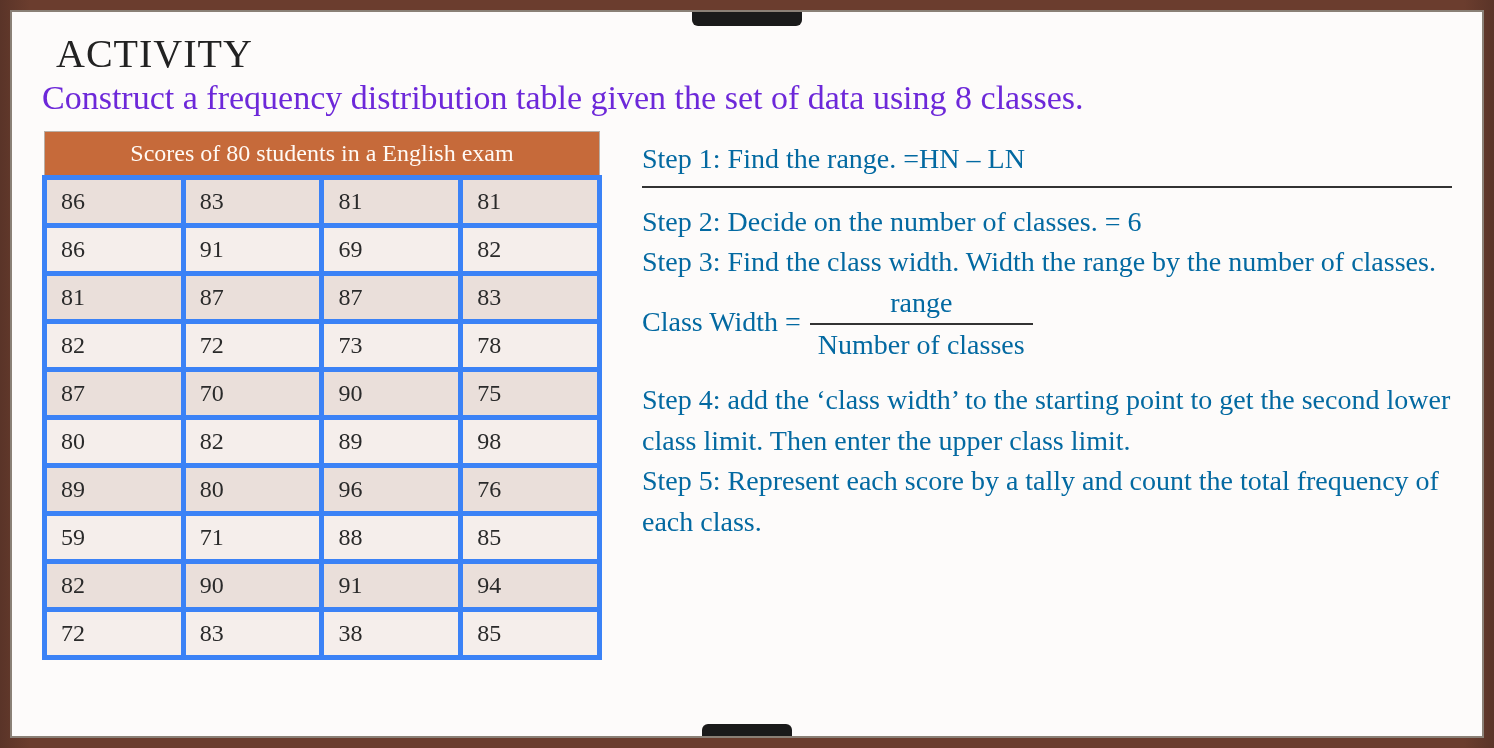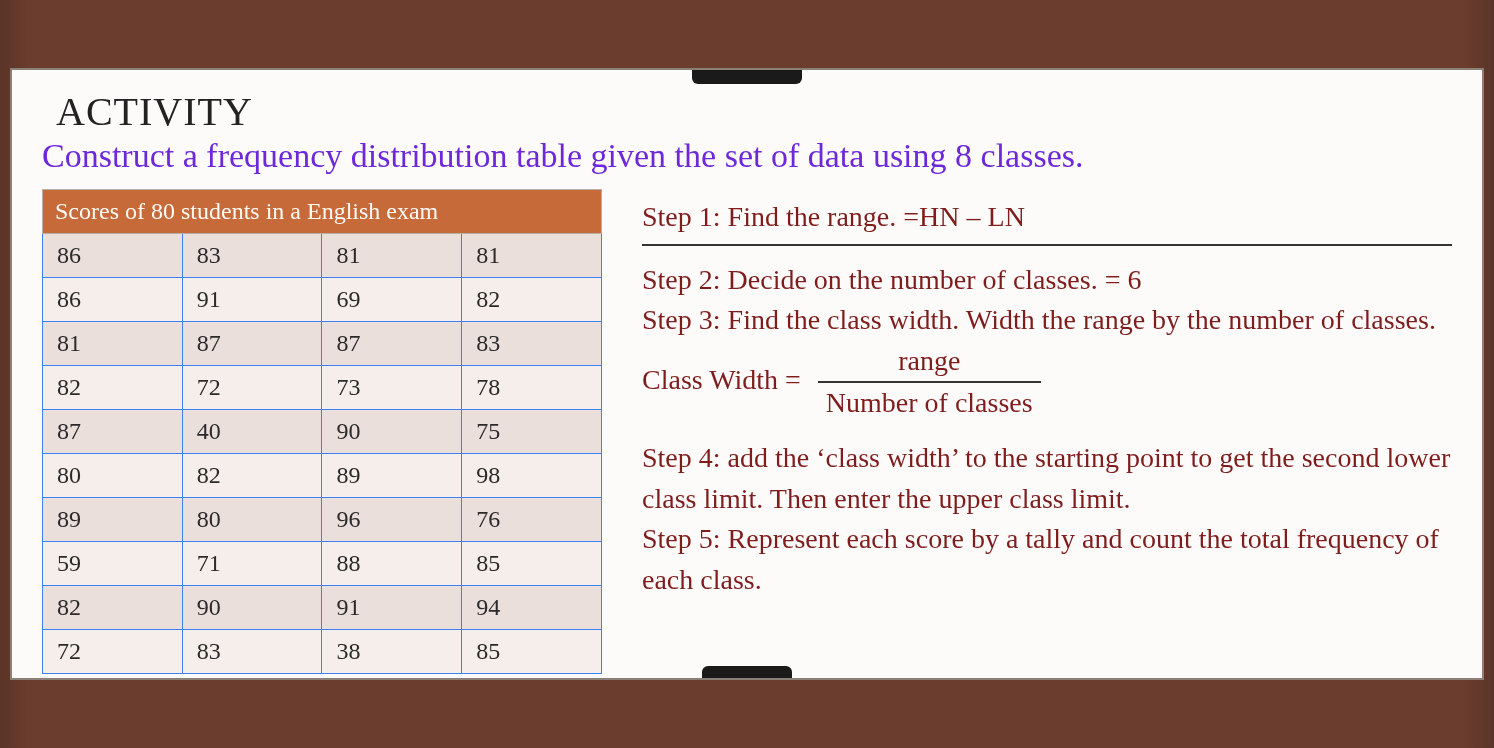--- a/index.html
+++ b/index.html
@@ -7,21 +7,21 @@
   body {
     font-family: Garamond, "Times New Roman", Georgia, serif;
     background: linear-gradient(90deg, #5a3428 0%, #6b3d2e 2%, #6b3d2e 98%, #5a3428 100%);
     display: flex;
     align-items: center;
     justify-content: center;
     position: relative;
   }
   .slide {
     width: 1474px;
-    height: 612px;
+    height: 728px;
     background: #fdfbfa;
     border: 2px solid #8a8076;
     position: relative;
     padding: 18px 30px 20px 30px;
   }
   .tab-top, .tab-bottom {
     position: absolute;
     left: 50%;
     transform: translateX(-50%);
     width: 110px;
@@ -49,54 +49,54 @@
     align-items: flex-start;
   }
   .data-table {
     border-collapse: collapse;
     width: 560px;
     font-size: 24px;
   }
   .data-table th {
     background: #c66a3a;
     color: #fffaf5;
-    text-align: left;
+    text-align: center;
     font-weight: normal;
     padding: 8px 12px;
     font-size: 24px;
     border: 1px solid #b9afa6;
   }
   .data-table td {
-    border: 1px solid #3b82f6;
+    border: 5px solid #3b82f6;
     padding: 8px 14px;
     color: #2a2a2a;
     background: #f3ece8;
   }
   .data-table tbody tr:nth-child(odd) td { background: #eadfda; }
   .data-table tbody tr:nth-child(even) td { background: #f5eeeb; }
   .steps {
     font-size: 28px;
-    color: #7f1d1d;
+    color: #0369a1;
     line-height: 1.45;
     flex: 1;
     padding-top: 8px;
   }
   .step1-line {
     border-bottom: 2px solid #333;
     padding-bottom: 6px;
     margin-bottom: 14px;
     display: inline-block;
     width: 100%;
   }
   .fraction {
     display: inline-flex;
     flex-direction: column;
     vertical-align: middle;
     text-align: center;
-    margin-left: 10px;
+    margin-left: 2px;
   }
   .fraction .num { border-bottom: 2px solid #333; padding: 0 8px; }
   .fraction .den { padding: 0 8px; }
   .gap { height: 14px; }
 </style>
 </head>
 <body>
 
 <div class="slide">
   <div class="tab-top"></div>
@@ -132,21 +132,21 @@
             <td>83</td>
           </tr>
         <tr>
             <td>82</td>
             <td>72</td>
             <td>73</td>
             <td>78</td>
           </tr>
         <tr>
             <td>87</td>
-            <td>40</td>
+            <td>70</td>
             <td>90</td>
             <td>75</td>
           </tr>
         <tr>
             <td>80</td>
             <td>82</td>
             <td>89</td>
             <td>98</td>
           </tr>
         <tr>

